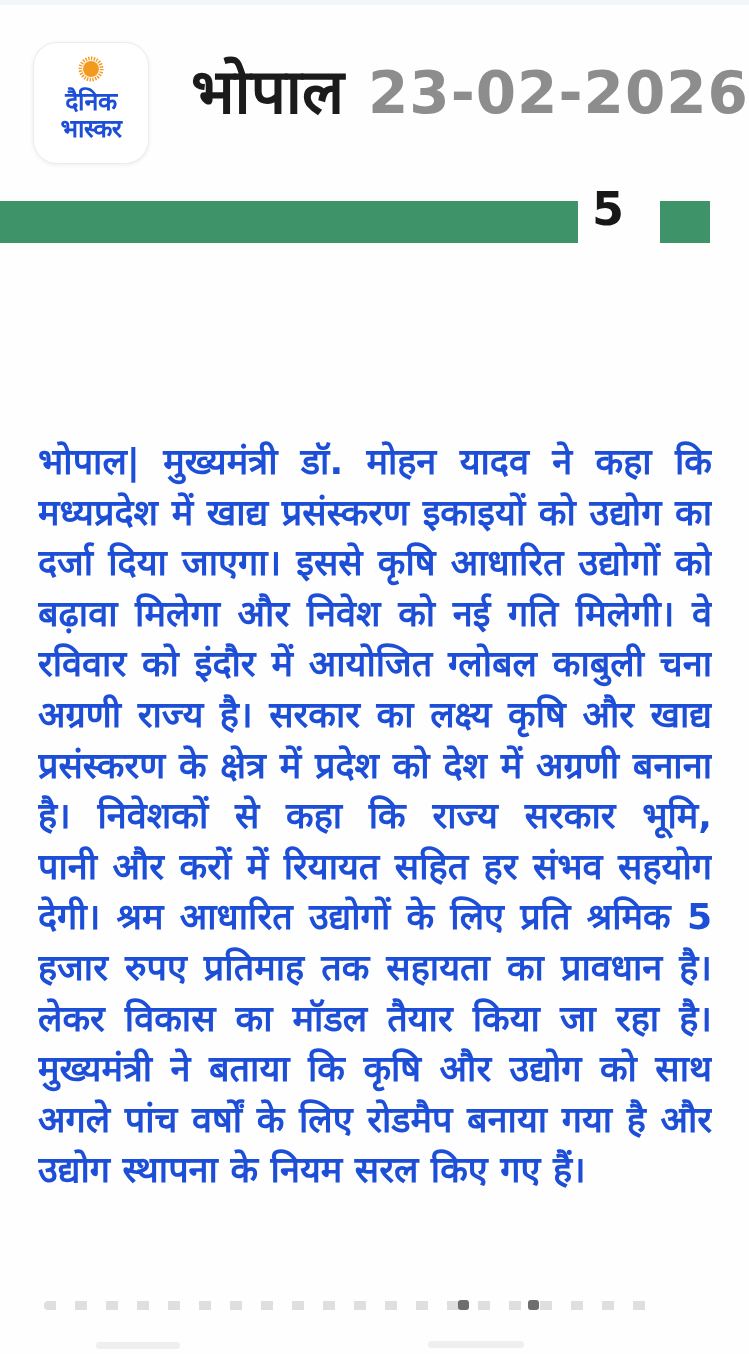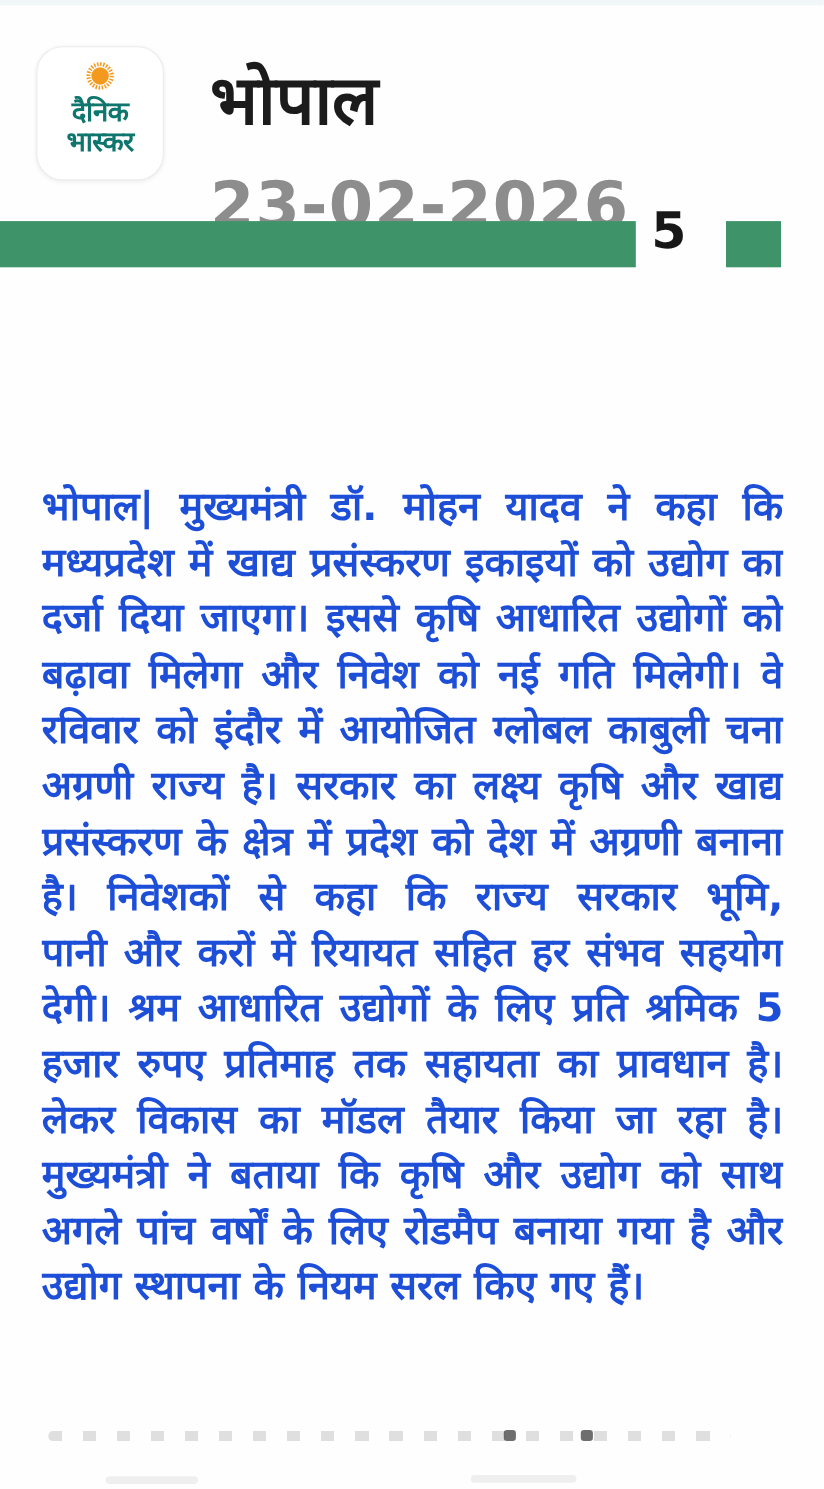--- a/index.html
+++ b/index.html
@@ -12,23 +12,23 @@
 
   
   .logo-box {
     position:absolute; left:33px; top:42px; width:116px; height:122px;
     background:#ffffff; border:1px solid #ececec; border-radius:24px;
     box-shadow:0 1px 4px rgba(0,0,0,.07);
     display:flex; flex-direction:column; align-items:center;
     padding-top:9px; box-sizing:border-box;
   }
   .sun { width:34px; height:34px; margin-bottom:2px; color:var(--sun-orange,#F39A1E); }
-  .logo-text { font-size:25px; font-weight:800; color:#0f766e; line-height:27px; text-align:center; letter-spacing:-0.5px; }
+  .logo-text { font-size:25px; font-weight:800; color:#1d4ed8; line-height:27px; text-align:center; letter-spacing:-0.5px; }
 
-  .header-row { position:absolute; left:191px; top:56px; display:flex; align-items:baseline; gap:24px; white-space:nowrap;flex-direction:column; }
+  .header-row { position:absolute; left:191px; top:56px; display:flex; align-items:baseline; gap:24px; white-space:nowrap; }
   .city { font-size:62px; font-weight:800; color:#1b1b1b; line-height:72px; }
   .date { font-size:58px; font-weight:700; color:var(--date-gray,#8D8D8D); letter-spacing:1px; }
 
   
   .strip-main  { position:absolute; left:0;     top:201px; width:578px; height:42px; background:var(--strip-green,#3E9369); }
   .strip-num   { position:absolute; left:592px; top:186px; font-size:46px; font-weight:800; color:#171717; line-height:46px; }
   .strip-small { position:absolute; left:660px; top:201px; width:50px;  height:42px; background:var(--strip-green,#3E9369); }
 
   
   .headline { position:absolute; left:37px; top:276px; width:682px; }

